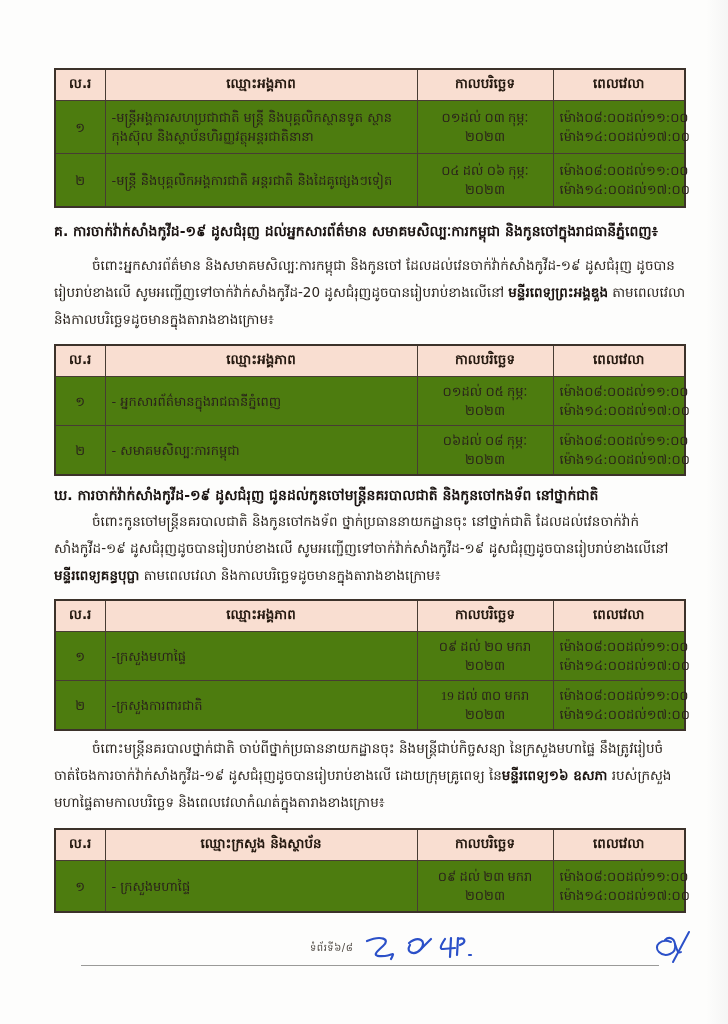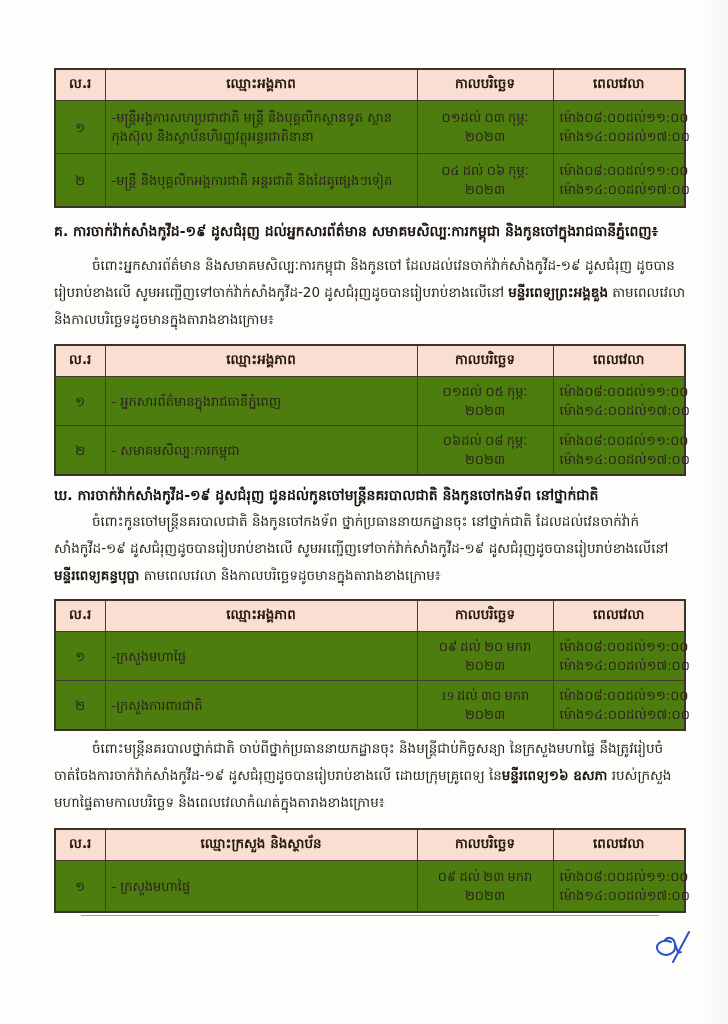--- a/index.html
+++ b/index.html
@@ -220,20 +220,34 @@
       <td class="c-name">- ក្រសួងមហាផ្ទៃ</td>
       <td class="c-date">០៩ ដល់ ២៣ មករា ២០២៣</td>
       <td class="c-time">
         <div>ម៉ោង០៨:០០ដល់១១:០០</div>
         <div>ម៉ោង១៤:០០ដល់១៧:០០</div>
       </td>
     </tr>
   </tbody>
     </table>
 
+  <div class="sig-row">
+    <span class="page-note">ទំព័រទី៦/៨</span>
+    <svg width="120" height="30" viewBox="0 0 120 30">
+      <g fill="none" stroke="#2b50c8" stroke-width="2.2" stroke-linecap="round">
+        <path d="M6 8 C 20 2, 30 6, 22 13 C 14 20, 10 24, 24 23 C 32 22, 34 18, 30 26"></path>
+        <path d="M48 10 C 58 2, 66 8, 60 16 C 54 23, 44 20, 49 12"></path>
+        <path d="M60 16 L 70 6"></path>
+        <path d="M84 6 C 80 12, 78 16, 82 16 L 94 15"></path>
+        <path d="M90 5 L 89 24"></path>
+        <path d="M97 5 L 96 22 M97 6 C 104 4, 106 9, 99 12"></path>
+        <path d="M108 22 L 110 22"></path>
+      </g>
+    </svg>
+  </div>
 
   <div class="footer-rule"></div>
 
 </div>
 
 <svg class="corner-sign" width="60" height="45" viewBox="0 0 60 45">
   <g fill="none" stroke="#2b50c8" stroke-width="2" stroke-linecap="round">
     <path d="M26 14 C 16 10, 8 18, 14 24 C 20 30, 32 26, 30 16 C 29 10, 24 8, 20 12"></path>
     <path d="M30 16 C 32 22, 33 26, 36 24"></path>
     <path d="M44 4 L 28 34"></path>

